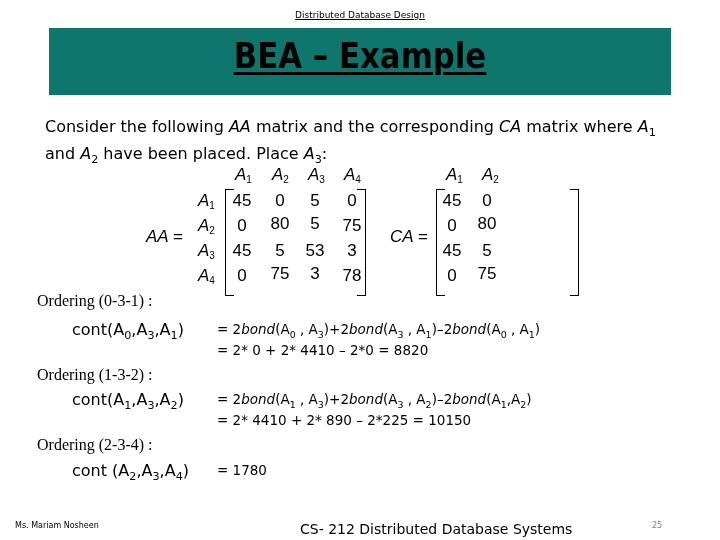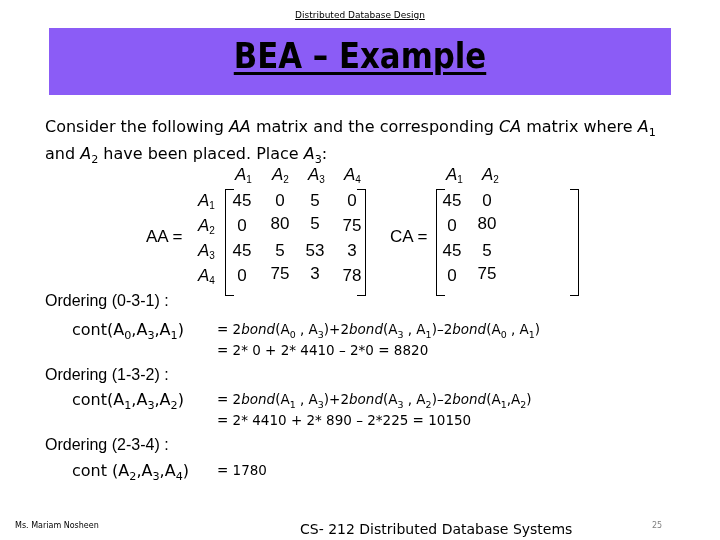--- a/index.html
+++ b/index.html
@@ -3,39 +3,39 @@
   <meta charset="utf-8">
   <style>
     html, body { margin: 0; padding: 0; background: #ffffff; }
     body { width: 720px; height: 540px; position: relative; overflow: hidden;
            font-family: "Liberation Sans", sans-serif; color: #000; }
 
     .header-text { position: absolute; top: 10px; left: 0; width: 720px; text-align: center;
                    font-size: 9px; text-decoration: underline; font-family: "DejaVu Sans", sans-serif; }
 
     .banner { position: absolute; left: 49px; top: 28px; width: 622px; height: 67px;
-              background: #8b5cf6; }
+              background: #0f766e; }
     .banner-title { position: absolute; left: 0; top: 8px; width: 100%; text-align: center;
                     font-family: "DejaVu Sans", sans-serif; font-weight: bold; font-size: 35px;
                     text-decoration: underline; text-decoration-thickness: 3px;
                     text-underline-offset: 4px; transform: scaleX(0.88); letter-spacing: 0px; }
 
     .intro { position: absolute; left: 45px; top: 116px; width: 640px;
              font-family: "DejaVu Sans", sans-serif; font-size: 16px; line-height: 21px; }
     .intro i { font-style: italic; }
 
     .mx { position: absolute; font-family: "Liberation Sans", sans-serif; font-size: 17px; }
-    .mx-label { }
+    .mx-label { font-style: italic; }
     .bracket-l { position: absolute; border: 1.5px solid #000; border-right: none; width: 8px; }
     .bracket-r { position: absolute; border: 1.5px solid #000; border-left: none; width: 8px; }
     .cell { position: absolute; width: 36px; text-align: center; }
     .col-head, .row-head { position: absolute; font-style: italic; }
     .col-head sub, .row-head sub { font-size: 10px; font-style: normal; vertical-align: -3px; }
 
-    .ordering { position: absolute; left: 45px; font-family: Liberation Sans, sans-serif; font-size: 16px; }
+    .ordering { position: absolute; left: 37px; font-family: Liberation Serif, serif; font-size: 16px; }
     .cont { position: absolute; left: 72px; font-family: "DejaVu Sans", sans-serif; font-size: 16px; }
     .eq { position: absolute; left: 217px; font-family: "DejaVu Sans", sans-serif; font-size: 13.5px; }
     .eq i { font-style: italic; }
     sub { font-size: 0.7em; }
 
     .footer-left { position: absolute; left: 15px; top: 521px; font-size: 8px; font-family: "DejaVu Sans", sans-serif; }
     .footer-center { position: absolute; left: 300px; top: 521px; font-size: 14px; font-family: "DejaVu Sans", sans-serif; }
     .footer-right { position: absolute; left: 652px; top: 521px; font-size: 8px; color: #7f7f7f; font-family: "DejaVu Sans", sans-serif; }
   </style>
 </head>

